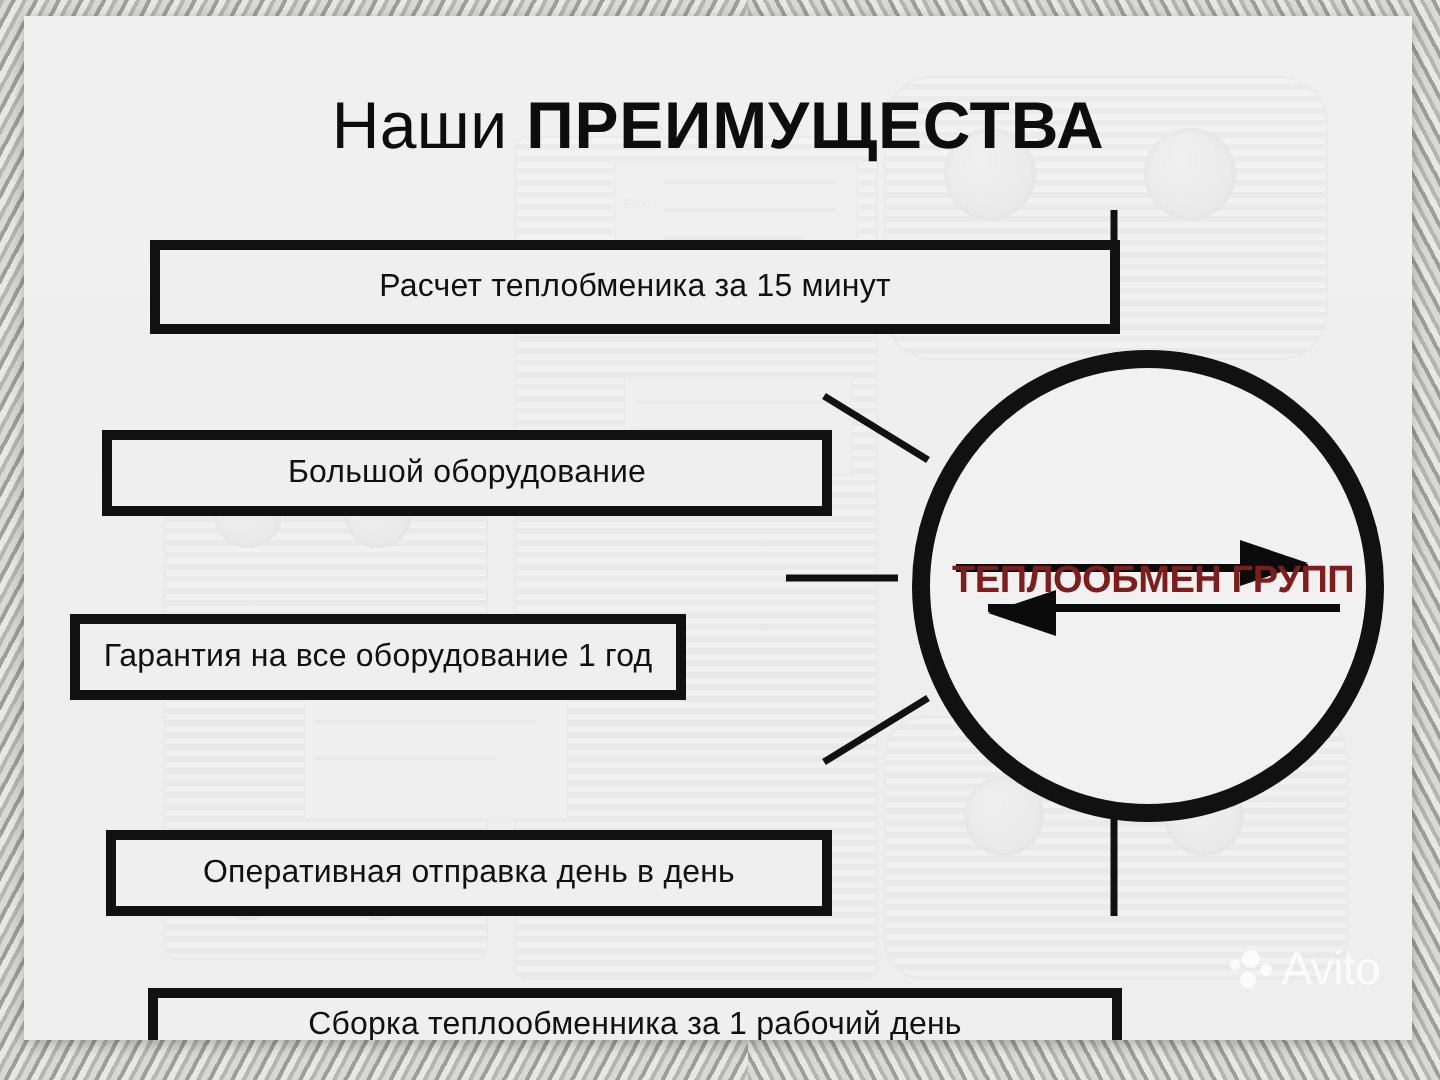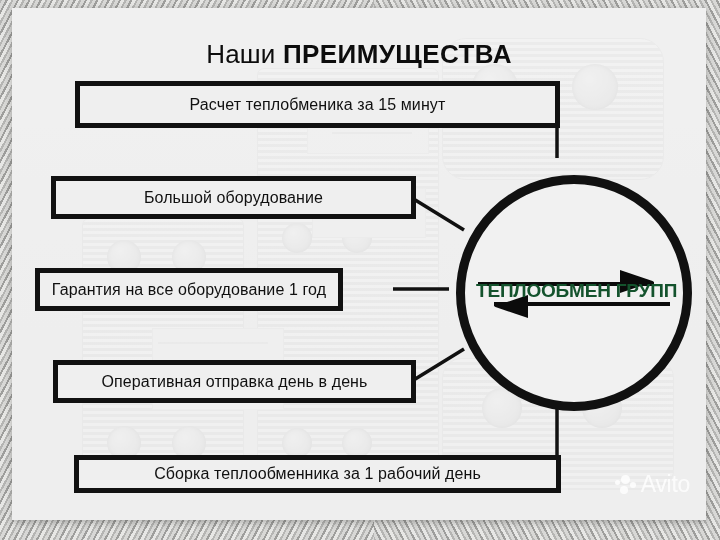--- a/index.html
+++ b/index.html
@@ -97,21 +97,21 @@
     inset: 0;
     background: rgba(240,240,240,.62);
   }
 
   
   .title {
     position: absolute;
     left: 0; right: 0;
     top: 14px;
     text-align: center;
-    font-size: 26px;
+    font-size: 33px;
     color: #0d0d0d;
     letter-spacing: .2px;
     white-space: nowrap;
   }
   .title .reg { font-weight: 400; }
   .title .bold { font-weight: 700; letter-spacing: .4px; }
 
   
   .connectors {
     position: absolute;
@@ -125,20 +125,21 @@
     box-sizing: border-box;
     background: #efefef;
     border: 5px solid #111111;
     display: flex;
     align-items: center;
     justify-content: center;
     color: #101010;
     font-size: 16px;
     letter-spacing: .1px;
     white-space: nowrap;
+    margin-top: 39px;
   }
 
   
   .logo-circle {
     position: absolute;
     left: 444px;
     top: 167px;
     width: 236px;
     height: 236px;
     box-sizing: border-box;
@@ -155,21 +156,21 @@
     height: 54px;
   }
   .logo-mark .wordmark {
     position: absolute;
     left: 0;
     top: 14px;
     width: 100%;
     text-align: center;
     font-size: 19px;
     font-weight: 700;
-    color: #14532d;
+    color: #7f1d1d;
     letter-spacing: -0.2px;
     white-space: nowrap;
   }
   .logo-mark svg { position: absolute; left: 0; top: 0; }
 
   
   .avito {
     position: absolute;
     right: 16px;
     bottom: 22px;
@@ -268,21 +269,21 @@
     </div>
 
     <div class="fbox" style="left:39px; top:168px; width:365px; height:43px;">
       <span>Большой оборудование</span>
     </div>
 
     <div class="fbox" style="left:23px; top:260px; width:308px; height:43px;">
       <span>Гарантия на все оборудование 1 год</span>
     </div>
 
-    <div class="fbox" style="left:41px; top:352px; width:363px; height:43px;">
+    <div class="fbox" style="left:41px; top:368px; width:363px; height:43px;">
       <span>Оперативная отправка день в день</span>
     </div>
 
     <div class="fbox" style="left:62px; top:447px; width:487px; height:38px;">
       <span>Сборка теплообменника за 1 рабочий день</span>
     </div>
 
     <div class="logo-circle">
       <div class="logo-mark">
         <svg width="196" height="54" viewBox="0 0 196 54">

